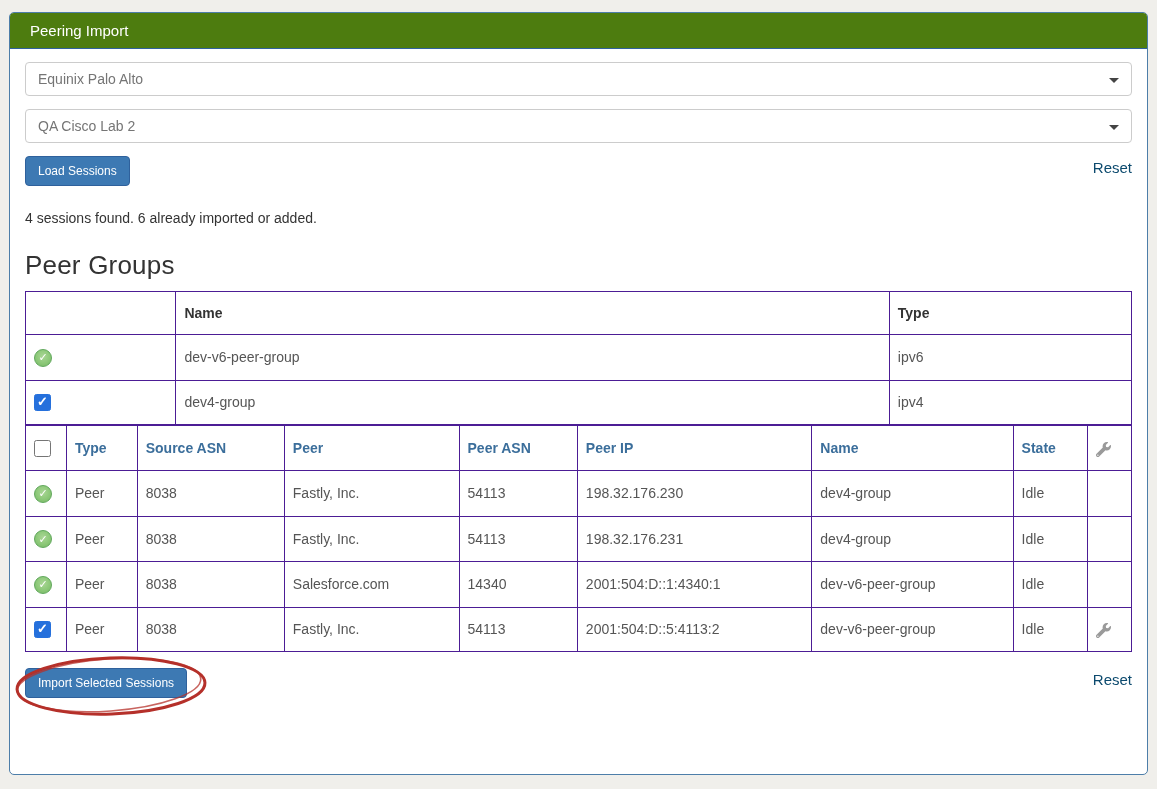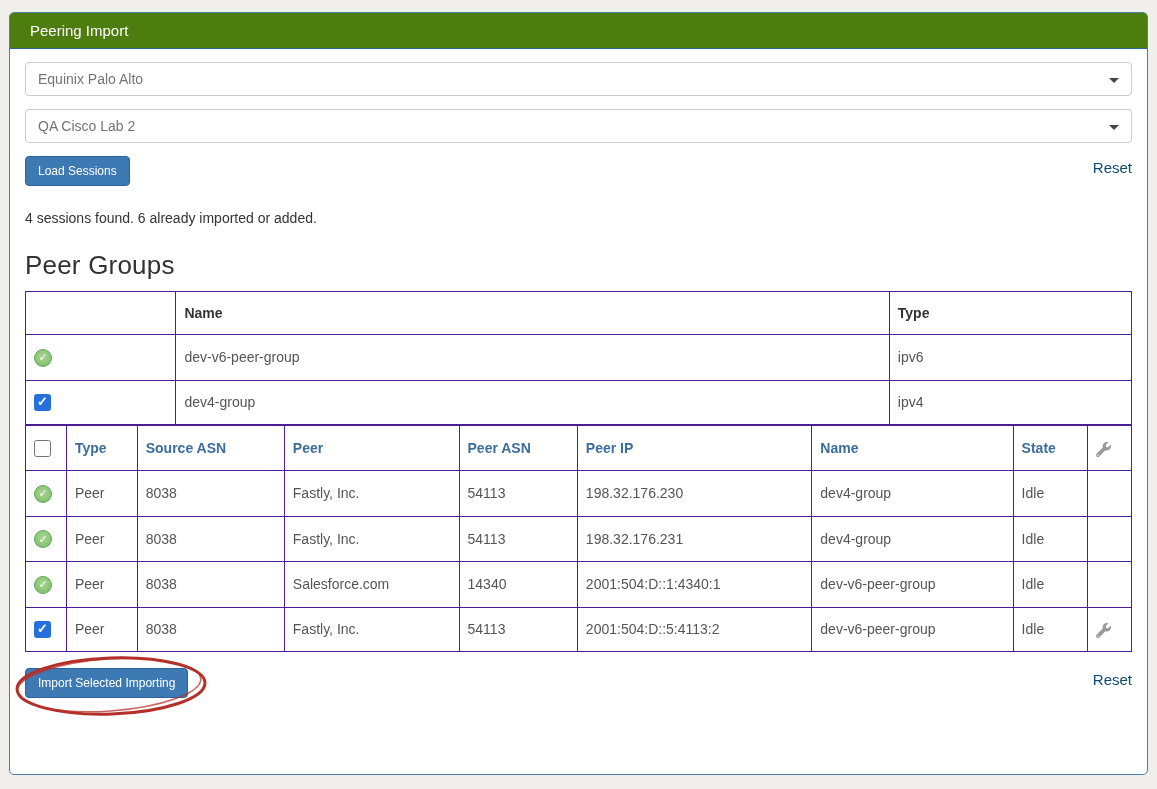--- a/index.html
+++ b/index.html
@@ -241,19 +241,19 @@
         </tr>
       </tbody>
     </table>
 
     <div class="footer-row">
       <span class="circled" style="margin-top:0;">
         <svg class="annot" width="206" height="64" style="left:-15px; top:-14px;">
           <ellipse cx="101" cy="32" rx="94" ry="28" fill="none" stroke="#b5302a" stroke-width="3" transform="rotate(-2 101 32)"></ellipse>
           <ellipse cx="99" cy="31" rx="92" ry="26" fill="none" stroke="#b5302a" stroke-width="1.6" opacity="0.75" transform="rotate(-4 99 31)"></ellipse>
         </svg>
-        <button class="btn">Import Selected Importing</button>
+        <button class="btn">Import Selected Sessions</button>
       </span>
       <a class="reset-link">Reset</a>
     </div>
 
   </div>
 </div>
 
 </body></html>

